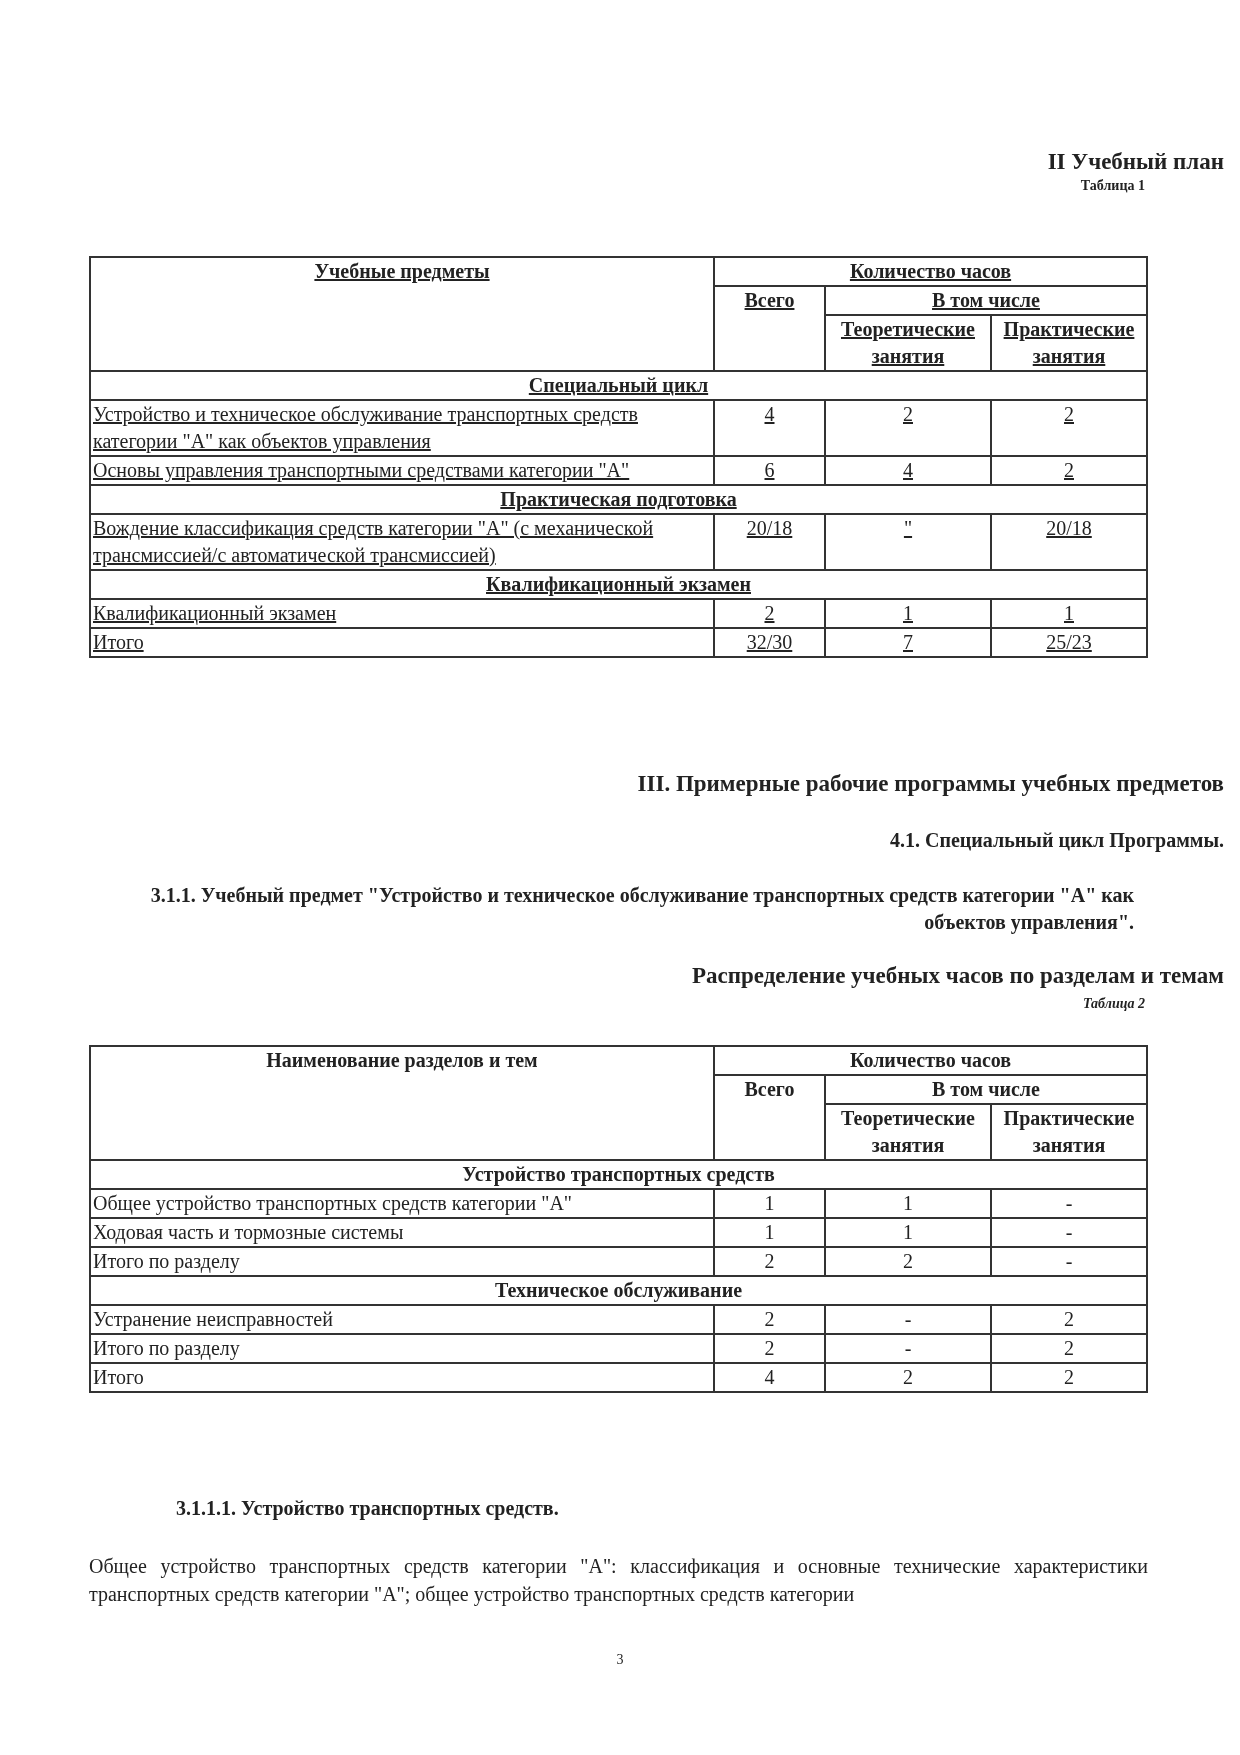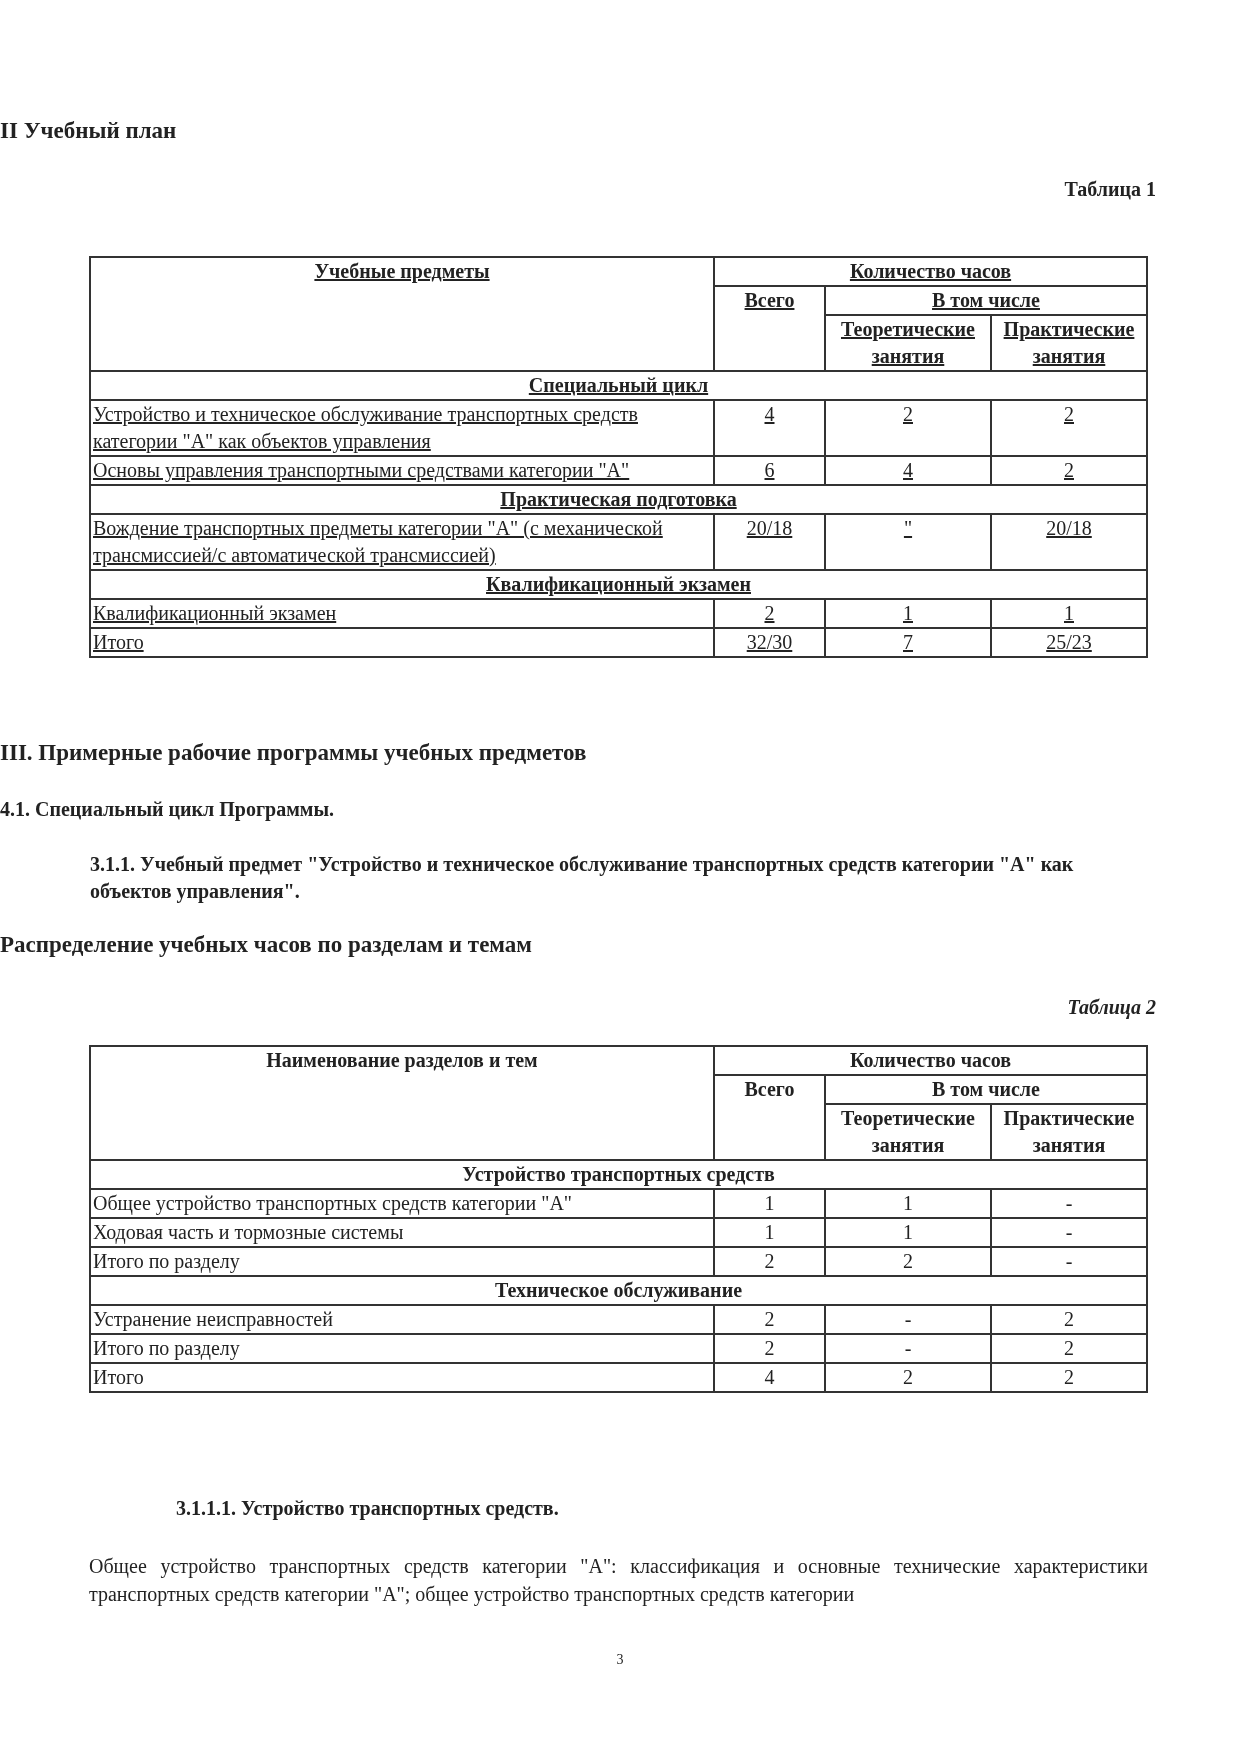--- a/index.html
+++ b/index.html
@@ -1,21 +1,21 @@
 <!DOCTYPE html>
 <html><head>
 <meta charset="utf-8">
 <style>
   html, body { margin: 0; padding: 0; background: #ffffff; }
   body { width: 1240px; height: 1755px; position: relative; overflow: hidden;
          font-family: "Liberation Serif", "DejaVu Serif", serif; color: #222; }
   .abs { position: absolute; }
-  .h-center { left: 0; width: 1224px; text-align: left; font-weight: bold; }
+  .h-center { left: 0; width: 1224px; text-align: right; font-weight: bold; margin-top: 31px; }
   .title1 { top: 118px; font-size: 23px; }
-  .tcaption { right: 84px; font-weight: bold; font-size: 20px; }
+  .tcaption { right: 95px; font-weight: bold; font-size: 14px; }
   .cap1 { top: 178px; }
   .cap2 { top: 996px; font-style: italic; }
   table.grid { position: absolute; left: 89px; width: 1059px; border-collapse: collapse;
                font-size: 20px; line-height: 27px; }
   table.grid td, table.grid th { border: 2px solid #333; padding: 0 2px; vertical-align: top; }
   table.grid th { font-weight: bold; text-align: center; }
   .t1 { top: 256px; text-decoration: underline; }
   .t2 { top: 1045px; padding-left: 40px; }
   .num { text-align: center; }
   .sect td { text-align: center; font-weight: bold; }
@@ -65,21 +65,21 @@
       <tr>
         <td>Основы управления транспортными средствами категории "А"</td>
         <td class="num">6</td>
         <td class="num">4</td>
         <td class="num">2</td>
       </tr>
       <tr class="sect">
         <td colspan="4">Практическая подготовка</td>
       </tr>
       <tr>
-        <td>Вождение транспортных предметы категории "А" (с механической трансмиссией/с автоматической трансмиссией)</td>
+        <td>Вождение классификация средств категории "А" (с механической трансмиссией/с автоматической трансмиссией)</td>
         <td class="num">20/18</td>
         <td class="num">"</td>
         <td class="num">20/18</td>
       </tr>
       <tr class="sect">
         <td colspan="4">Квалификационный экзамен</td>
       </tr>
       <tr>
         <td>Квалификационный экзамен</td>
         <td class="num">2</td>

